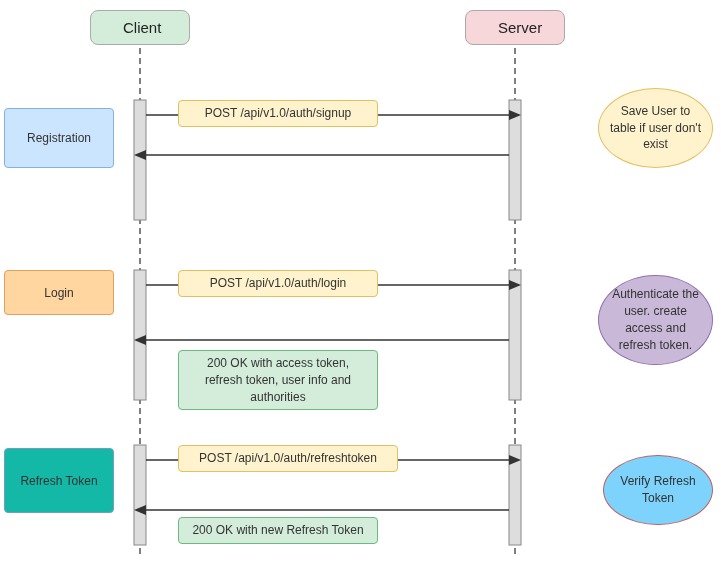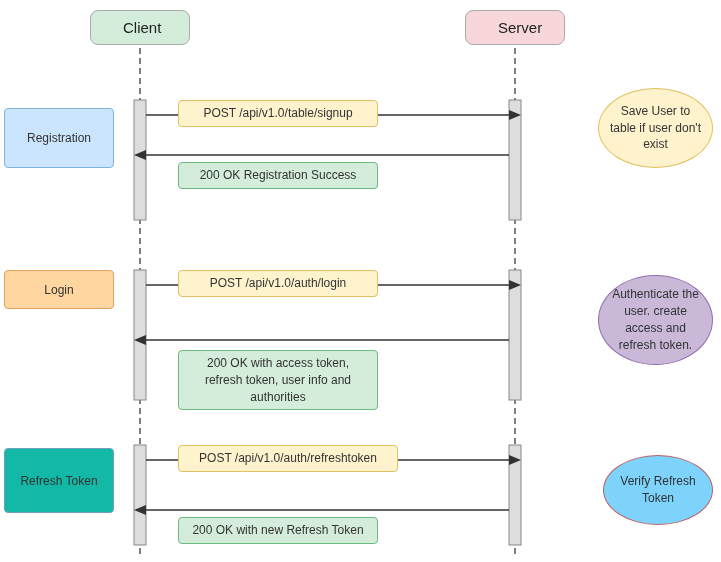--- a/index.html
+++ b/index.html
@@ -190,32 +190,29 @@
 
     <line x1="509" y1="510" x2="146" y2="510" stroke="#333" stroke-width="1.5"></line>
     <polygon points="146,505 134,510 146,515" fill="#333"></polygon>
   </svg>
 
   <div class="side-label side-registration" style="top: 108px; height: 60px;">
     <span>Registration</span>
   </div>
 
   <div class="msg-label msg-yellow" style="left: 178px; top: 100px; width: 200px;">
-    <span>POST /api/v1.0/table/signup</span>
-  </div>
-
-  <div class="msg-label msg-green" style="left: 178px; top: 162px; width: 200px;">
-    <span>200 OK Registration Success</span>
-  </div>
+    <span>POST /api/v1.0/auth/signup</span>
+  </div>
+
 
   <div class="server-note note-yellow" style="right: 8px; top: 88px; width: 115px; height: 80px;">
     <span>Save User to table if user don't exist</span>
   </div>
 
-  <div class="side-label side-login" style="top: 270px; height: 39px;">
+  <div class="side-label side-login" style="top: 270px; height: 45px;">
     <span>Login</span>
   </div>
 
   <div class="msg-label msg-yellow" style="left: 178px; top: 270px; width: 200px;">
     <span>POST /api/v1.0/auth/login</span>
   </div>
 
   <div class="msg-label msg-green" style="left: 178px; top: 350px; width: 200px;">
     <span>200 OK with access token, refresh token, user info and authorities</span>
   </div>

